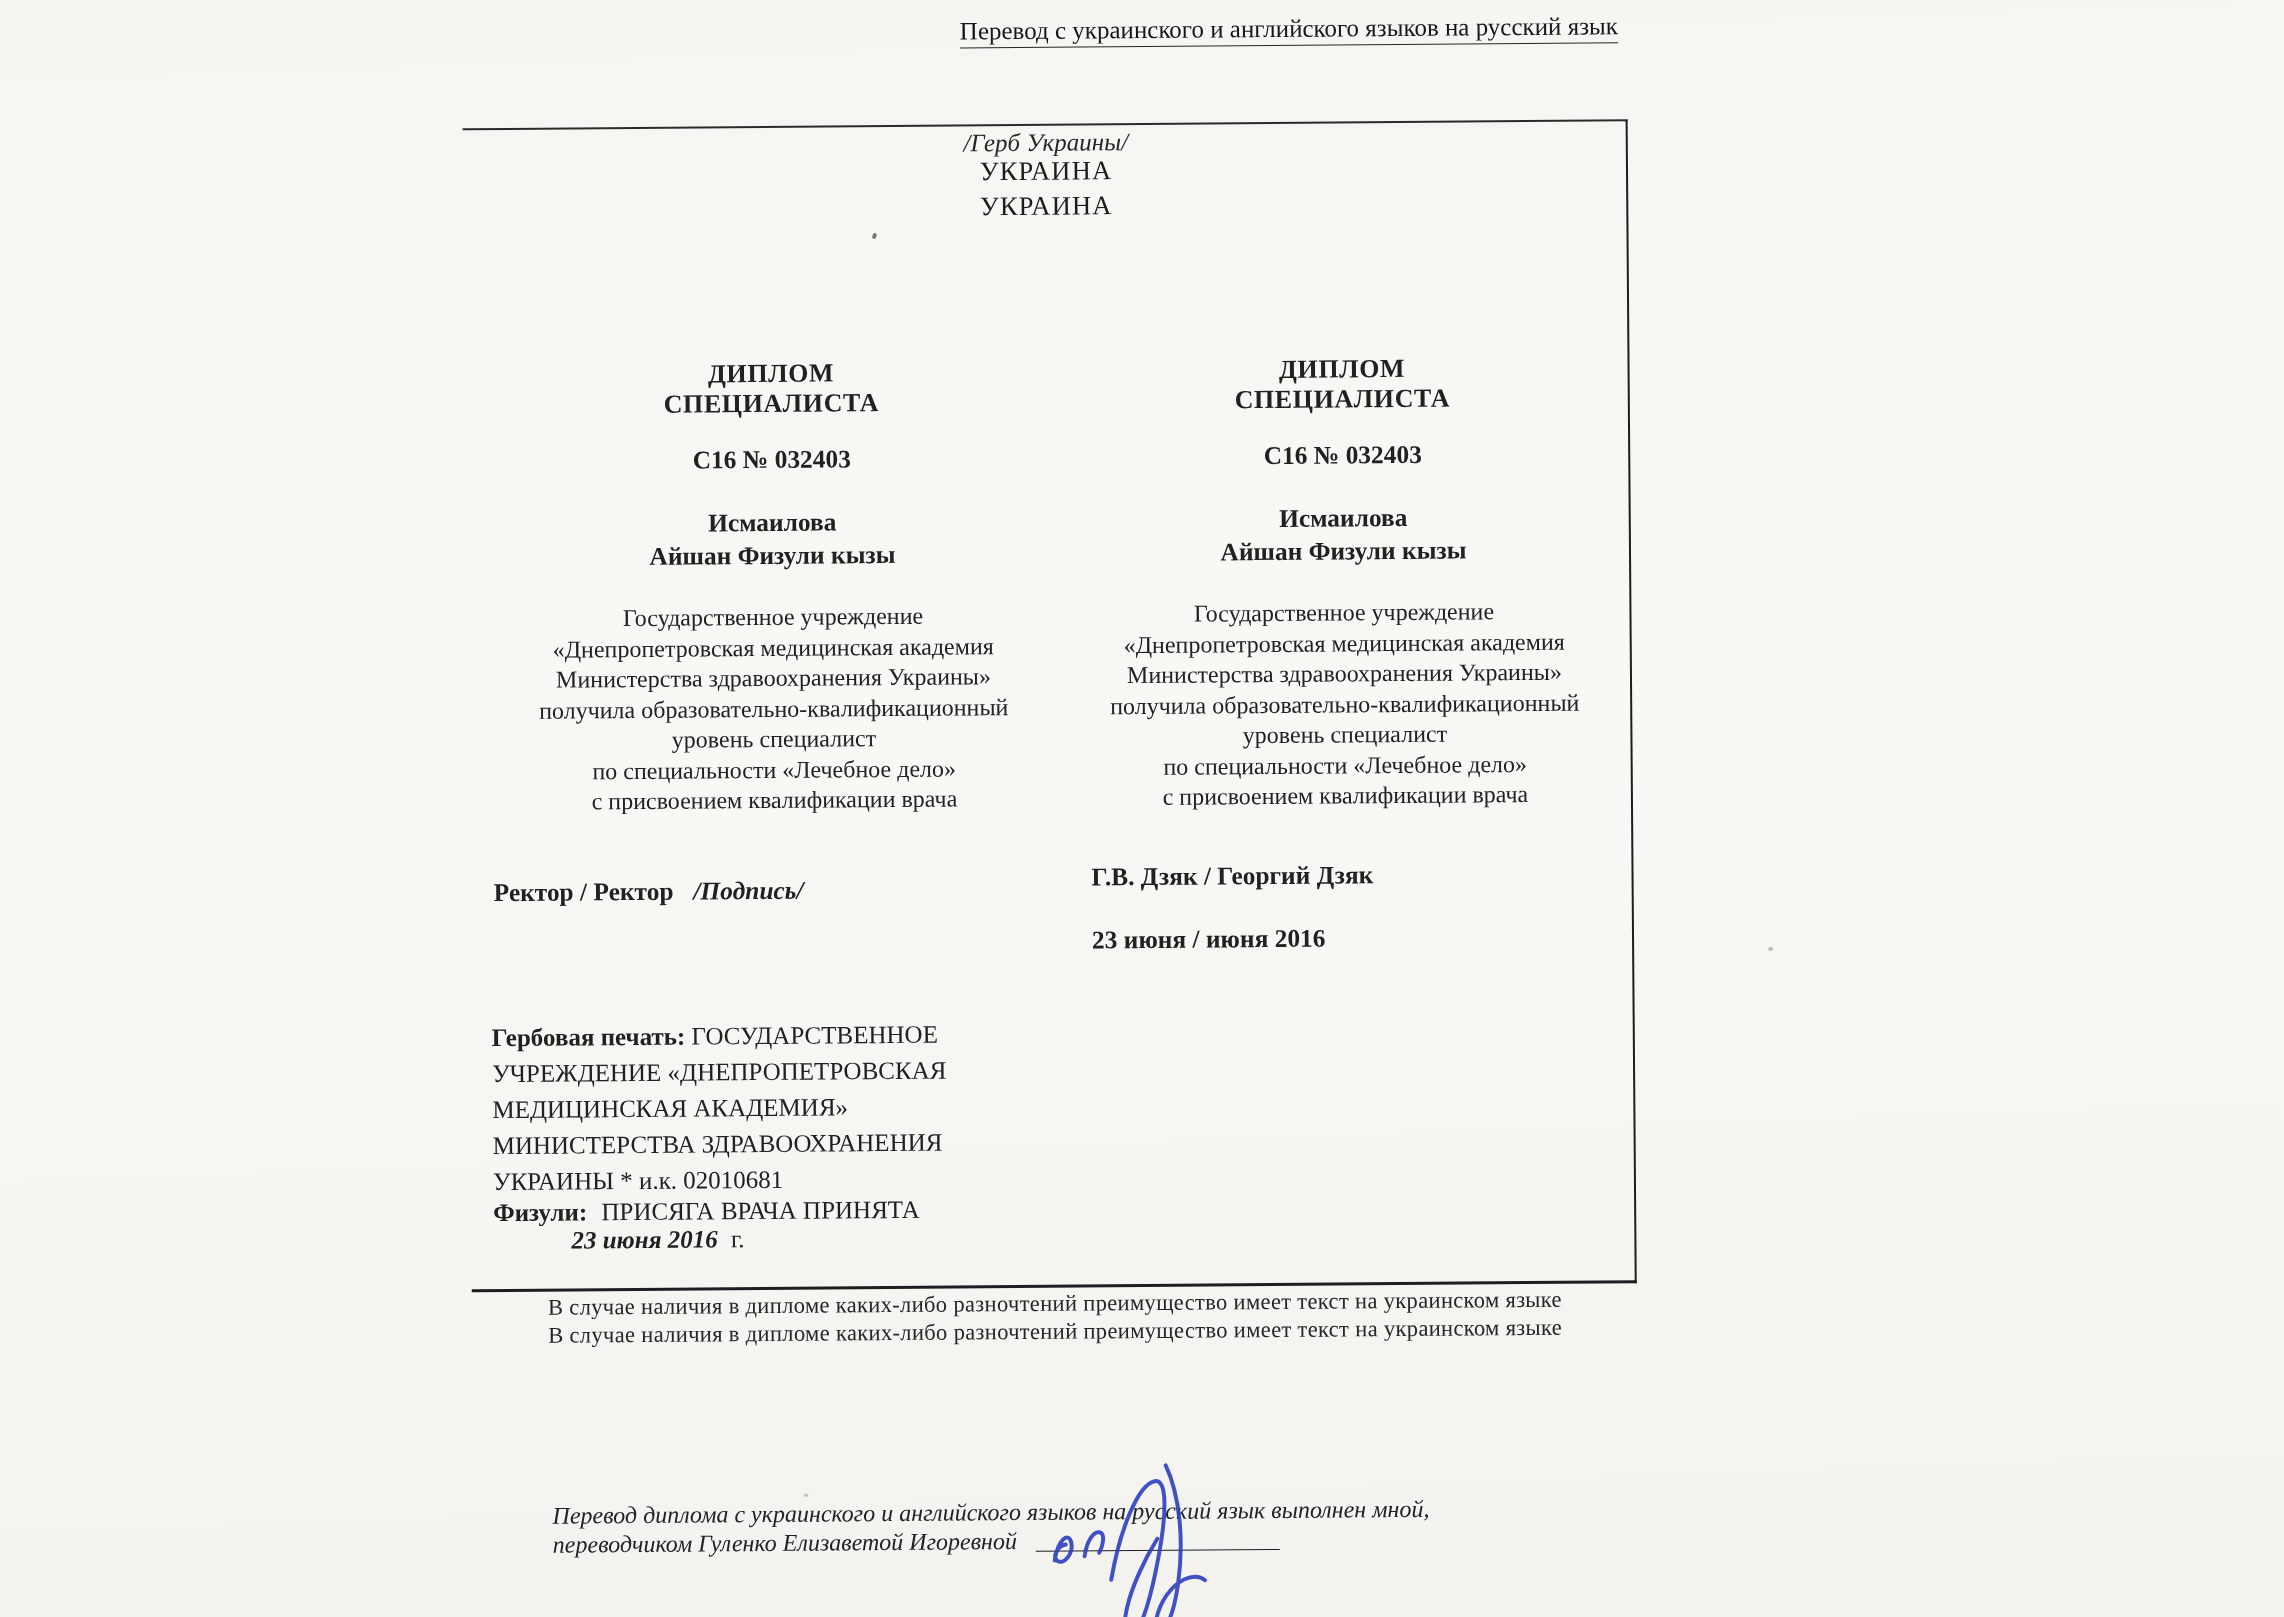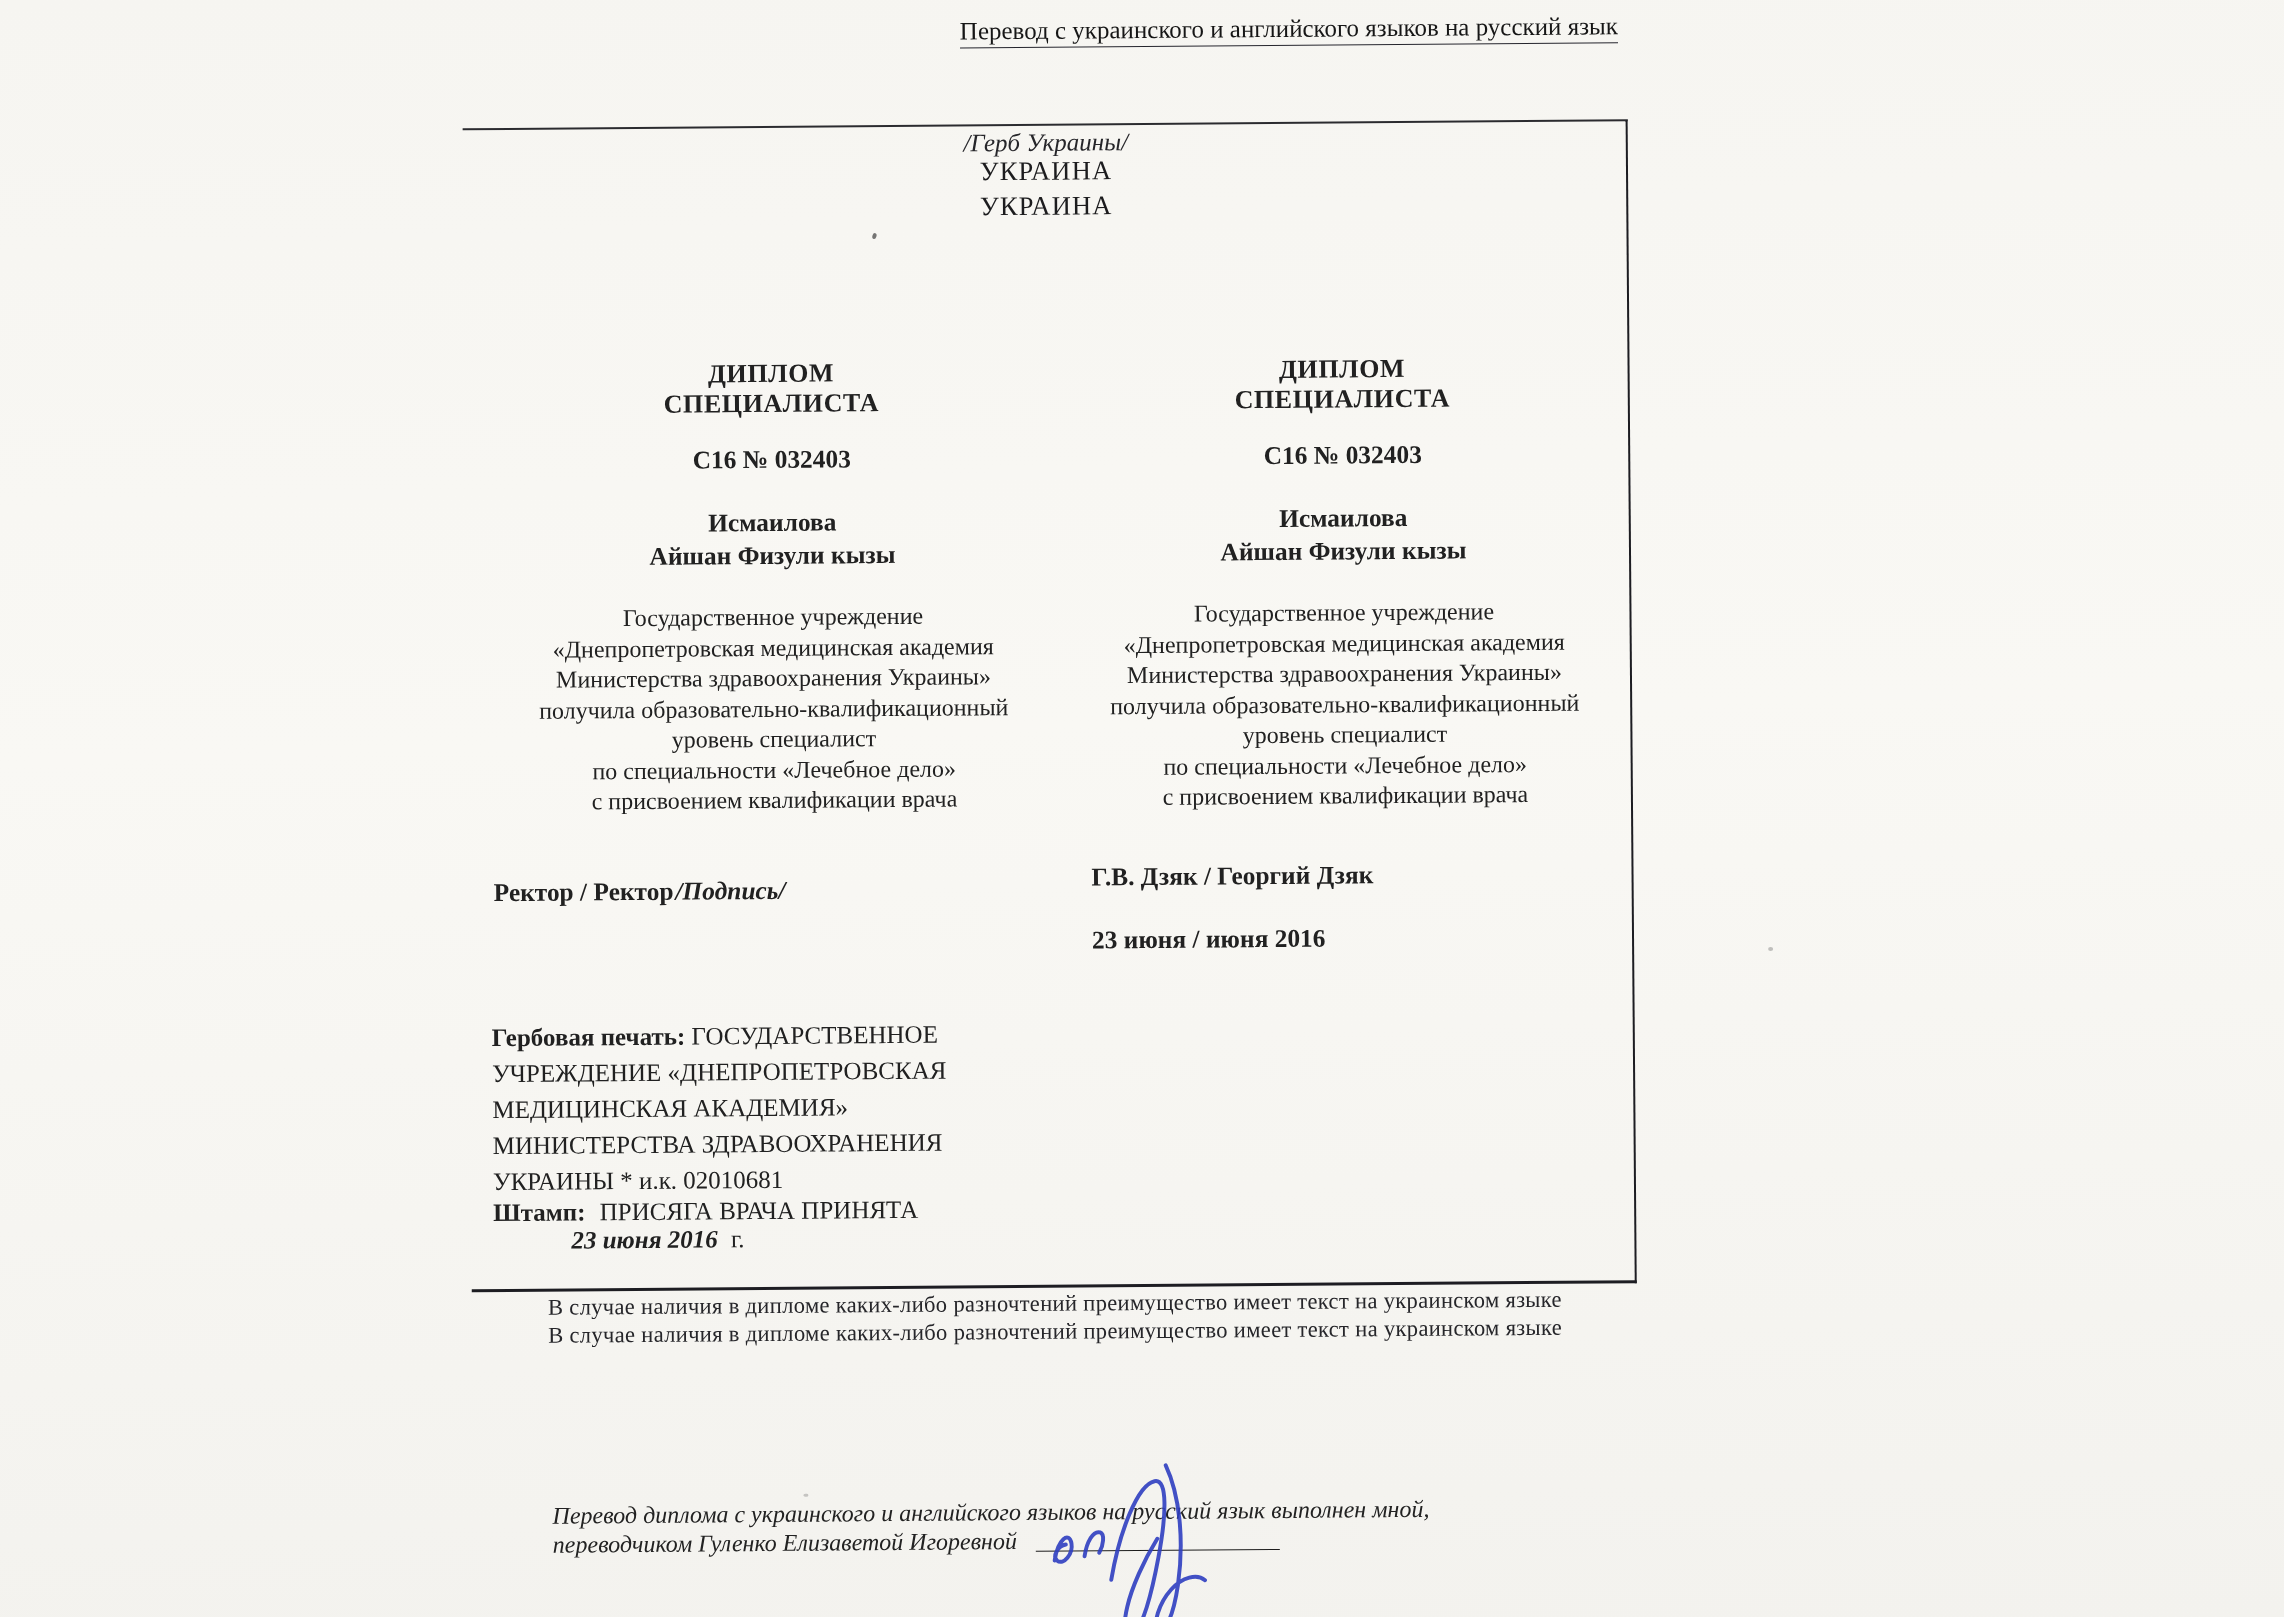--- a/index.html
+++ b/index.html
@@ -41,21 +41,21 @@
   .dip1{top:356px;} .dip2{top:386px;}
   .serial{top:442px;font-weight:bold;font-size:25.4px;line-height:29px;}
   .surname{top:505px;font-weight:bold;font-size:25.4px;line-height:29px;}
   .givenname{top:538px;font-weight:bold;font-size:25.4px;line-height:29px;}
   .bodyblock{top:599px;font-size:24px;}
   .bodyblock div{line-height:30.5px;}
   
   .b{font-weight:bold;}
   .bi{font-weight:bold;font-style:italic;}
   .rector-line{position:absolute;left:493px;top:873px;font-size:25.4px;line-height:28px;}
-  .sig-note{margin-left:2px;}
+  .sig-note{margin-left:20px;}
   .signatory{position:absolute;left:1091px;top:862px;font-size:25.4px;line-height:28px;font-weight:bold;}
   .issue-date{position:absolute;left:1091px;top:925px;font-size:25.4px;line-height:28px;font-weight:bold;}
   
   .seal-block{position:absolute;left:490px;top:1015px;width:554px;font-size:25px;}
   .seal-block div{line-height:36px;}
   .stamp-line{position:absolute;left:490px;top:1194px;font-size:25px;line-height:28px;}
   .stamp-line span + span{margin-left:8px;}
   .stamp-date{position:absolute;left:568px;top:1222px;font-size:25px;line-height:28px;}
   .stamp-date span + span{margin-left:6.8px;}
   
@@ -133,21 +133,21 @@
       <span class="b">Гербовая печать:</span>
       <span>ГОСУДАРСТВЕННОЕ</span>
     </div>
     <div>УЧРЕЖДЕНИЕ «ДНЕПРОПЕТРОВСКАЯ</div>
     <div>МЕДИЦИНСКАЯ АКАДЕМИЯ»</div>
     <div>МИНИСТЕРСТВА ЗДРАВООХРАНЕНИЯ</div>
     <div>УКРАИНЫ * и.к. 02010681</div>
   </div>
 
   <div class="stamp-line">
-    <span class="b">Штамп:</span>
+    <span class="b">Физули:</span>
     <span>ПРИСЯГА ВРАЧА ПРИНЯТА</span>
   </div>
   <div class="stamp-date">
     <span class="bi">23 июня 2016</span>
     <span>г.</span>
   </div>
 
   <div class="disc d1">В случае наличия в дипломе каких-либо разночтений преимущество имеет текст на украинском языке</div>
   <div class="disc d2">В случае наличия в дипломе каких-либо разночтений преимущество имеет текст на украинском языке</div>
 

